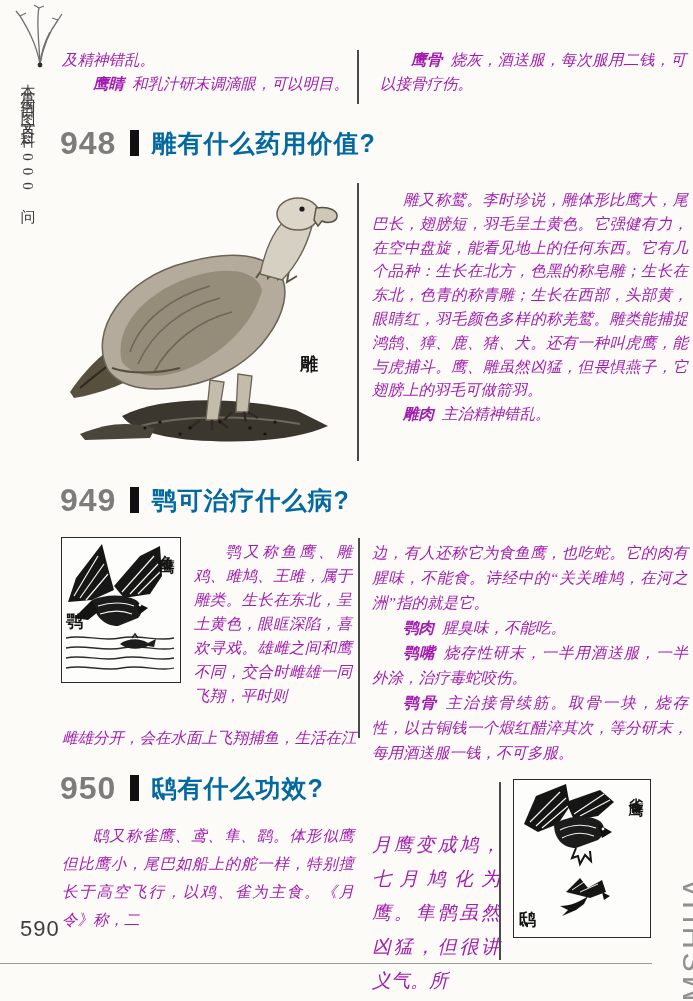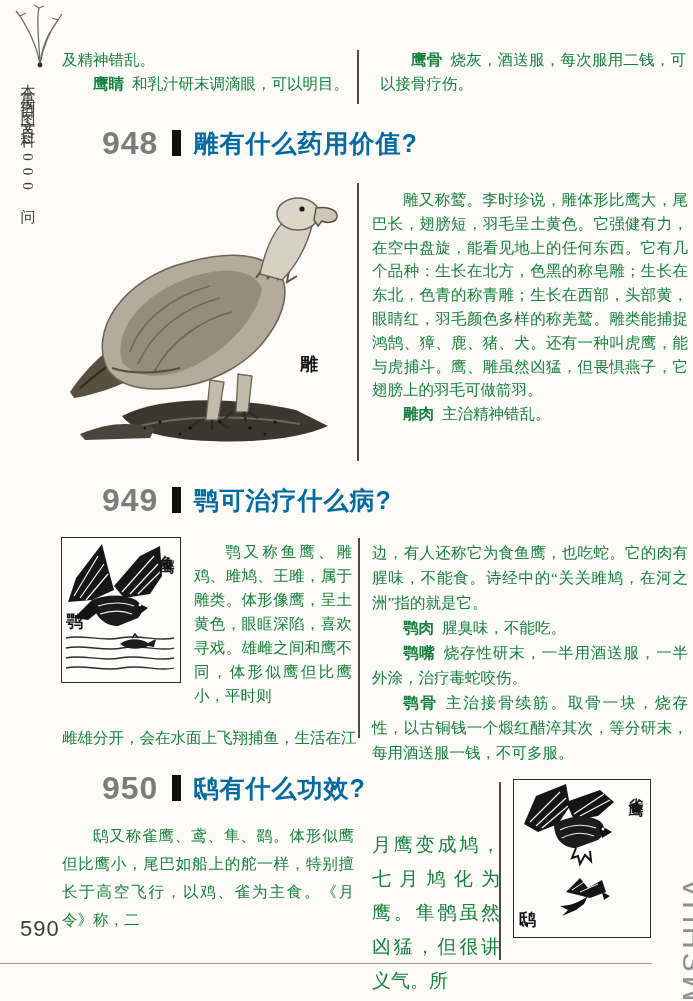--- a/index.html
+++ b/index.html
@@ -8,27 +8,27 @@
 
   
   .side-title{position:absolute;left:18px;top:72px;writing-mode:vertical-rl;letter-spacing:7px;font-size:15px;color:#3a3a3a;font-family:"Liberation Serif",serif;}
   .flower{position:absolute;left:12px;top:2px;}
 
   
   .vline{position:absolute;width:2px;background:#4a4a4a;}
   .hrule{position:absolute;height:1px;background:#9c9c9c;}
 
   
-  .h-row{position:absolute;display:flex;align-items:center;margin-left:42px;}
+  .h-row{position:absolute;display:flex;align-items:center;}
   .h-num{font-family:"Liberation Sans",sans-serif;font-weight:bold;font-size:32px;color:#7c7c7c;letter-spacing:1px;line-height:1;}
   .h-bar{width:9px;height:26px;background:#101010;margin:0 12px 0 14px;}
   .h-title{font-family:"Liberation Sans",sans-serif;font-weight:bold;font-size:25px;color:#0369a1;letter-spacing:1px;line-height:1;}
 
   
-  .txt{font-size:15.5px;line-height:23.8px;text-align:justify;color:#15803d;}
+  .txt{font-size:15.5px;line-height:23.8px;text-align:justify;color:#a21caf;font-style:italic;}
   .txt p{margin:0;}
   .indent{text-indent:2em;}
   .term{font-weight:bold;margin-right:8px;}
 
   .figbox{position:absolute;border:1.5px solid #2a2a2a;background:#fdfdfb;}
   .figlabel{position:absolute;font-weight:bold;color:#141414;}
   .vert{writing-mode:vertical-rl;letter-spacing:3px;}
 
   .pageno{position:absolute;left:20px;top:916px;font-family:"Liberation Sans",sans-serif;font-size:22px;color:#3d3d3d;letter-spacing:1px;}
   .watermark{position:absolute;left:615px;top:920px;transform:rotate(-90deg);transform-origin:center;font-family:"Liberation Sans",sans-serif;font-size:31px;color:#8f8f8f;letter-spacing:3px;width:160px;text-align:center;}
@@ -143,21 +143,21 @@
       </g>
 
       <path d="M58 106 C66 100 78 100 86 105 L94 101 L92 109 L86 108 C78 112 66 112 58 106 Z" fill="#1d1d1d"></path>
       <path d="M70 100 l3 -4 l3 4" stroke="#1d1d1d" stroke-width="1.4" fill="none"></path>
     </svg>
     <div class="figlabel vert" style="right:4px;top:5px;font-size:15px;">鱼鹰</div>
     <div class="figlabel" style="left:4px;top:72px;font-size:17px;">鹗</div>
   </div>
 
   <div class="txt" style="position:absolute;left:194px;top:540px;width:158px;line-height:24px;">
-    <p class="indent">鹗又称鱼鹰、雕鸡、雎鸠、王雎，属于雕类。体形像鹰，呈土黄色，眼眶深陷，喜欢寻戏。雄雌之间和鹰不同，体形似鹰但比鹰小，平时则</p>
+    <p class="indent">鹗又称鱼鹰、雕鸡、雎鸠、王雎，属于雕类。生长在东北，呈土黄色，眼眶深陷，喜欢寻戏。雄雌之间和鹰不同，交合时雌雄一同飞翔，平时则</p>
   </div>
   <div class="txt" style="position:absolute;left:62px;top:726px;width:300px;">
     <p>雌雄分开，会在水面上飞翔捕鱼，生活在江</p>
   </div>
 
   <div class="vline" style="left:358px;top:538px;height:200px;"></div>
 
   <div class="txt" style="position:absolute;left:372px;top:540px;width:316px;line-height:25px;">
     <p>边，有人还称它为食鱼鹰，也吃蛇。它的肉有腥味，不能食。诗经中的“关关雎鸠，在河之洲”指的就是它。</p>
     <p class="indent"><span class="term">鹗肉</span><span>腥臭味，不能吃。</span></p>

